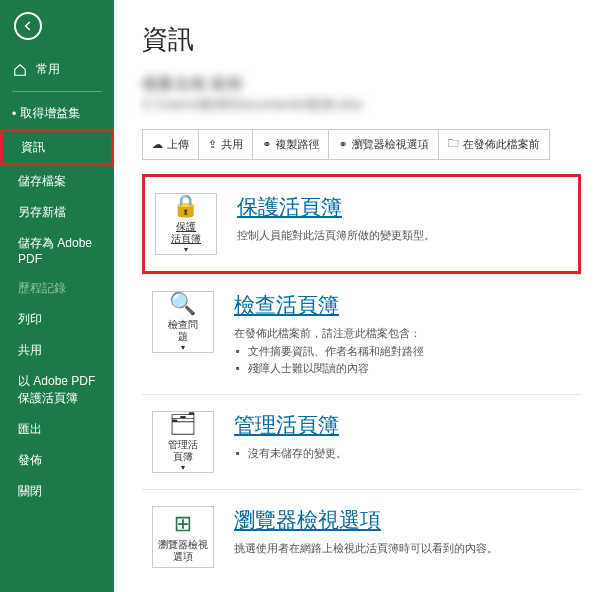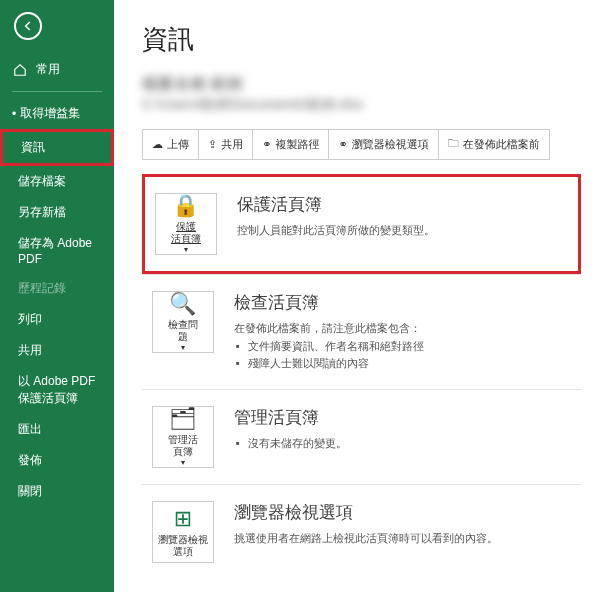--- a/index.html
+++ b/index.html
@@ -18,21 +18,21 @@
   .blurred .l1 { display:block; font-size:16px; color:#444; }
   .toolbar { display: flex; gap: 0; margin-bottom: 14px; }
   .tbtn { border: 1px solid #ccc; background: #fff; font-size: 11px; padding: 5px 9px; display: flex; align-items: center; gap: 4px; cursor: pointer; color: #333; }
   .tbtn + .tbtn { border-left: none; }
   .section { display: flex; gap: 20px; padding: 16px 10px; }
   .section.highlight { border: 3px solid #d8262e; }
   .hr { height:1px; background:#e5e5e5; margin: 0 0; }
   .bigbtn { width: 62px; height: 62px; border: 1px solid #ccc; background: #fff; display: flex; flex-direction: column; align-items: center; justify-content: center; font-size: 10px; color: #333; cursor: pointer; flex-shrink:0; text-align:center; line-height:1.2; }
   .bigbtn .emj { font-size: 22px; margin-bottom: 2px; }
   .sec-body { flex:1; }
-  .sec-title { font-size: 17px; color: #404040; margin-bottom: 6px; }
+  .sec-title { font-size: 21px; color: #0369a1; margin-bottom: 6px; text-decoration: underline; }
   .sec-text { font-size: 11px; color: #555; line-height: 1.6; }
   .sec-text .bul { padding-left: 14px; position:relative; }
   .sec-text .bul::before { content:"■"; font-size:6px; position:absolute; left:2px; top:4px; }
   .caret { font-size:8px; }
 </style>
 </head>
 <body>
 
 <div class="sidebar">
   <div class="back-btn">

